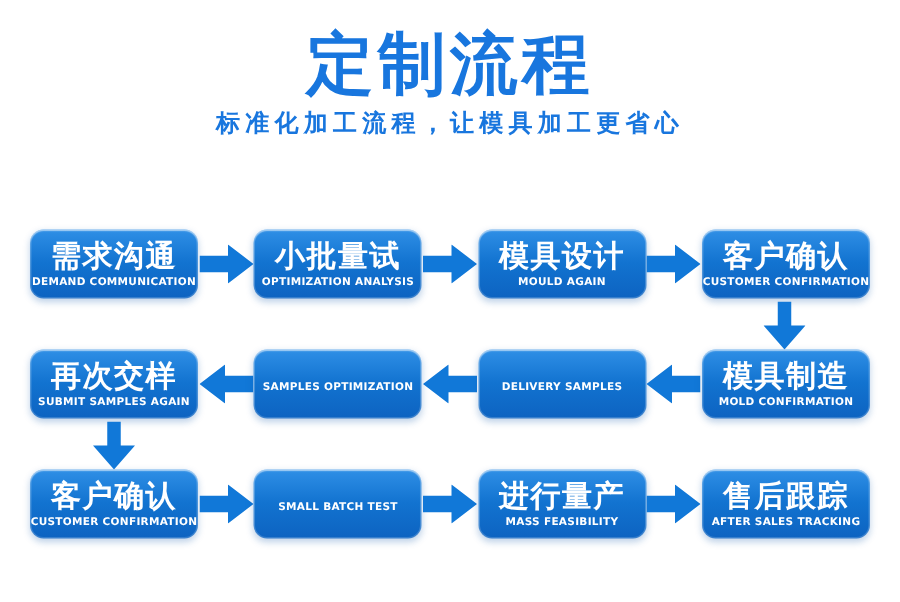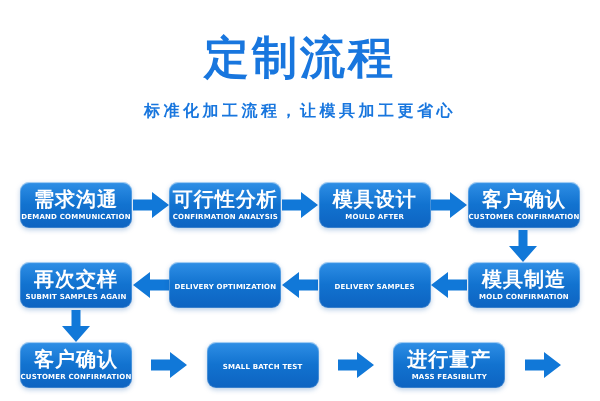--- a/index.html
+++ b/index.html
@@ -2,25 +2,25 @@
 <html><head>
 <meta charset="utf-8">
 <style>
   html,body{margin:0;padding:0;}
   body{
     width:600px;height:401px;background:#ffffff;overflow:hidden;
     font-family:"DejaVu Sans","Liberation Sans",sans-serif;
   }
   .page{width:600px;height:401px;position:relative;}
   .page-title{
-    padding-top:31px;text-align:center;color:#1876de;
+    padding-top:16px;text-align:center;color:#1876de;
     font-size:45px;line-height:53px;font-weight:900;letter-spacing:3px;
   }
   .page-subtitle{
-    margin-top:16px;text-align:center;color:#1876de;
+    margin-top:2px;text-align:center;color:#1876de;
     font-size:16px;line-height:22px;font-weight:700;letter-spacing:3.5px;
   }
   .flow{margin-top:60px;}
   .flow-row{display:flex;align-items:center;height:46px;padding:0 20px;}
   .step{
     width:112px;height:46px;border-radius:9px;box-sizing:border-box;
     display:flex;flex-direction:column;align-items:center;justify-content:center;
     background:linear-gradient(180deg,#2f8fe6 0%,#1273d0 48%,#0d63c1 100%);
     box-shadow:inset 0 1px 1px rgba(255,255,255,.5),
                inset 0 0 0 1px rgba(255,255,255,.18),
@@ -54,31 +54,31 @@
       <div class="step">
         <span class="step-title">需求沟通</span>
         <span class="step-sub">DEMAND COMMUNICATION</span>
       </div>
       <div class="gap">
         <svg class="arrow" width="36" height="26" viewBox="0 0 36 26">
             <path d="M0 7.5 L19 7.5 L19 0 L36 13 L19 26 L19 18.5 L0 18.5 Z" fill="#1178d8"></path>
           </svg>
       </div>
       <div class="step">
-        <span class="step-title">可行性分析</span>
-        <span class="step-sub">CONFIRMATION ANALYSIS</span>
+        <span class="step-title">小批量试</span>
+        <span class="step-sub">OPTIMIZATION ANALYSIS</span>
       </div>
       <div class="gap">
         <svg class="arrow" width="36" height="26" viewBox="0 0 36 26">
             <path d="M0 7.5 L19 7.5 L19 0 L36 13 L19 26 L19 18.5 L0 18.5 Z" fill="#1178d8"></path>
           </svg>
       </div>
       <div class="step">
         <span class="step-title">模具设计</span>
-        <span class="step-sub">MOULD AFTER</span>
+        <span class="step-sub">MOULD AGAIN</span>
       </div>
       <div class="gap">
         <svg class="arrow" width="36" height="26" viewBox="0 0 36 26">
             <path d="M0 7.5 L19 7.5 L19 0 L36 13 L19 26 L19 18.5 L0 18.5 Z" fill="#1178d8"></path>
           </svg>
       </div>
       <div class="step">
         <span class="step-title">客户确认</span>
         <span class="step-sub">CUSTOMER CONFIRMATION</span>
       </div>
@@ -94,21 +94,21 @@
       <div class="step">
         <span class="step-title">再次交样</span>
         <span class="step-sub">SUBMIT SAMPLES AGAIN</span>
       </div>
       <div class="gap">
         <svg class="arrow" width="36" height="26" viewBox="0 0 36 26">
             <path d="M36 7.5 L17 7.5 L17 0 L0 13 L17 26 L17 18.5 L36 18.5 Z" fill="#1178d8"></path>
           </svg>
       </div>
       <div class="step">
-        <span class="step-sub">DELIVERY OPTIMIZATION</span>
+        <span class="step-sub">SAMPLES OPTIMIZATION</span>
       </div>
       <div class="gap">
         <svg class="arrow" width="36" height="26" viewBox="0 0 36 26">
             <path d="M36 7.5 L17 7.5 L17 0 L0 13 L17 26 L17 18.5 L36 18.5 Z" fill="#1178d8"></path>
           </svg>
       </div>
       <div class="step">
         <span class="step-sub">DELIVERY SAMPLES</span>
       </div>
       <div class="gap">
@@ -148,16 +148,20 @@
       </div>
       <div class="step">
         <span class="step-title">进行量产</span>
         <span class="step-sub">MASS FEASIBILITY</span>
       </div>
       <div class="gap">
         <svg class="arrow" width="36" height="26" viewBox="0 0 36 26">
             <path d="M0 7.5 L19 7.5 L19 0 L36 13 L19 26 L19 18.5 L0 18.5 Z" fill="#1178d8"></path>
           </svg>
       </div>
+      <div class="step">
+        <span class="step-title">售后跟踪</span>
+        <span class="step-sub">AFTER SALES TRACKING</span>
+      </div>
     </div>
 
   </div>
 </div>
 
 </body></html>

